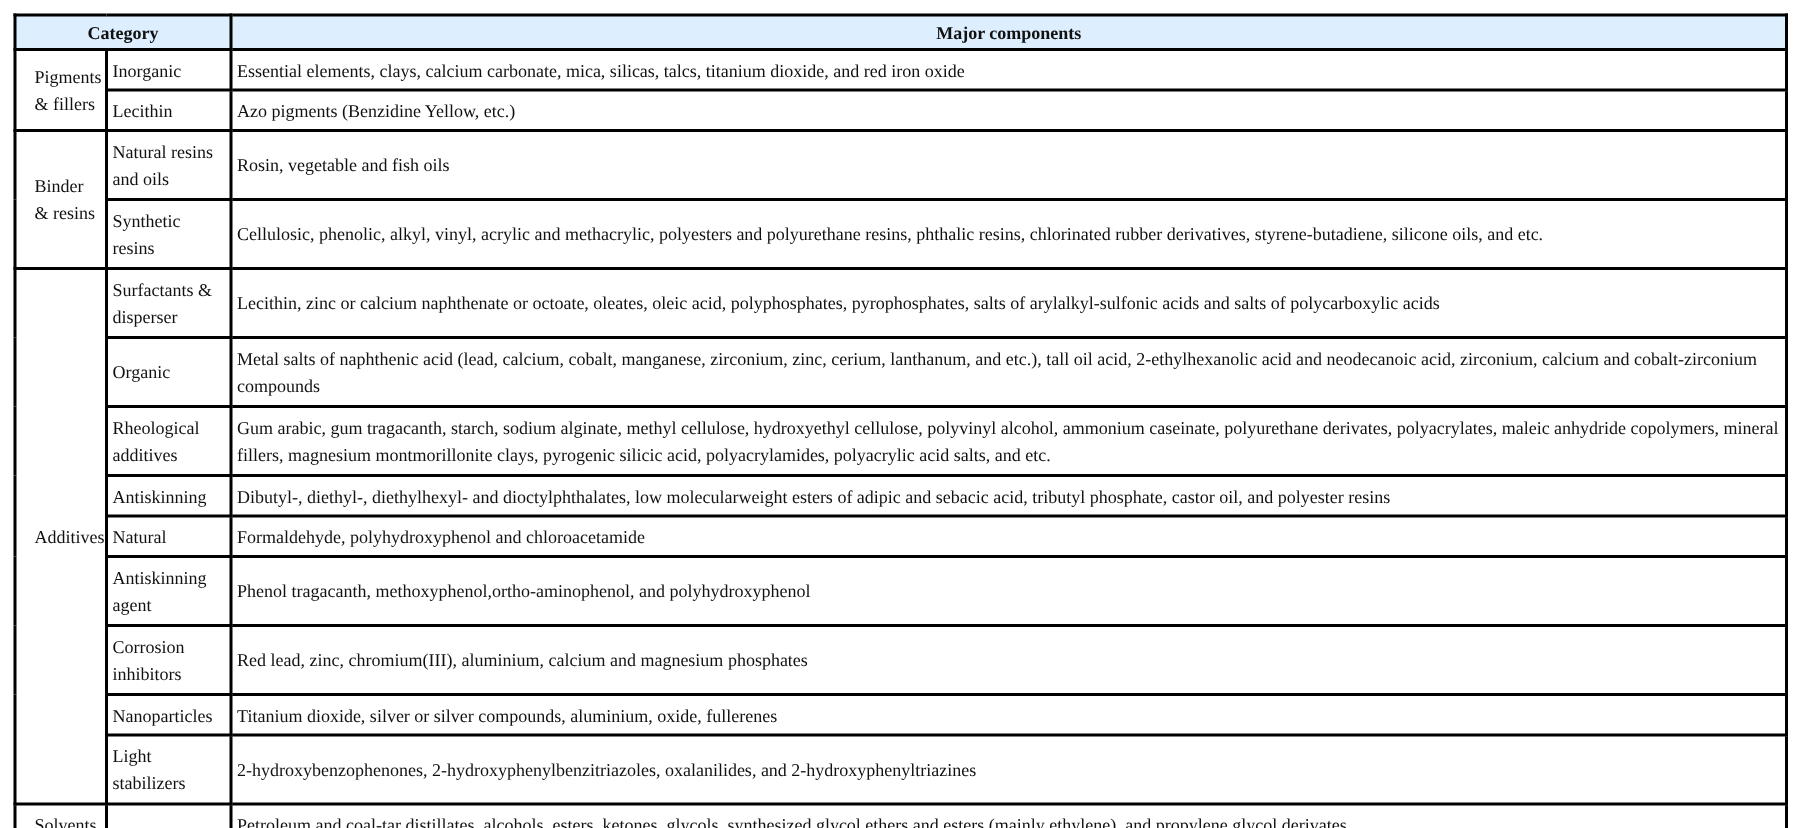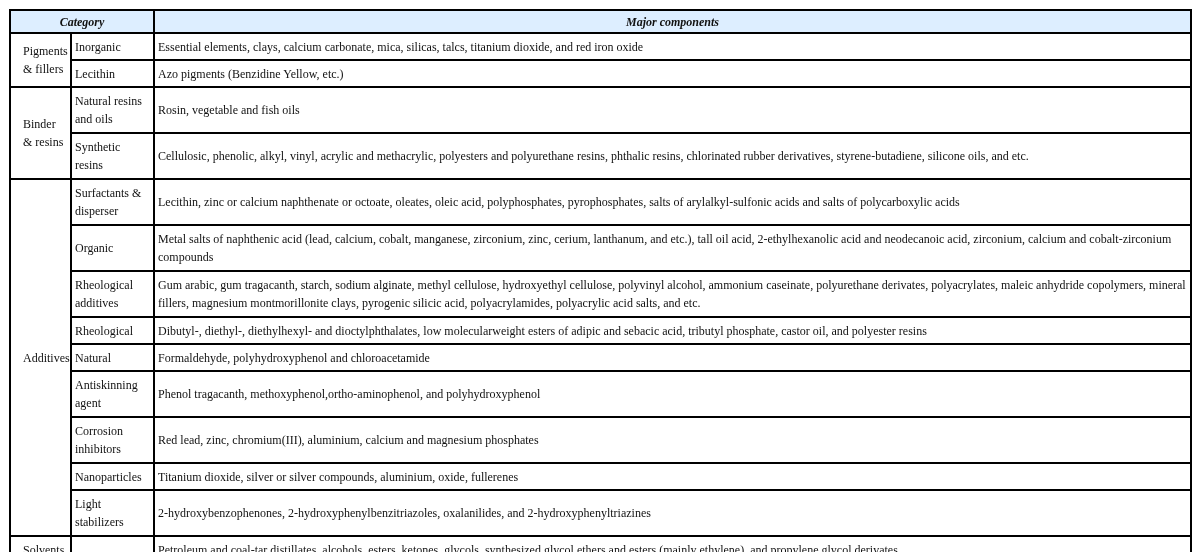--- a/index.html
+++ b/index.html
@@ -19,21 +19,20 @@
     vertical-align: middle;
     line-height: 18px;
     text-align: left;
   }
   th {
     background: #ddeeff;
     font-weight: bold;
     text-align: center;
     height: 21px;
     padding: 0 3px;
-    font-style: italic;
   }
   td.cat { vertical-align: middle; padding-left: 12px; }
   tr.h2 td { height: 40px; }
   tr.h1 td { height: 21px; }
   col.c1 { width: 61px; }
   col.c2 { width: 83px; }
 </style>
 </head>
 <body>
 
@@ -79,21 +78,21 @@
     </tr>
     <tr class="h2">
       <td>Organic</td>
       <td>Metal salts of naphthenic acid (lead, calcium, cobalt, manganese, zirconium, zinc, cerium, lanthanum, and etc.), tall oil acid, 2-ethylhexanolic acid and neodecanoic acid, zirconium, calcium and cobalt-zirconium compounds</td>
     </tr>
     <tr class="h2">
       <td>Rheological additives</td>
       <td>Gum arabic, gum tragacanth, starch, sodium alginate, methyl cellulose, hydroxyethyl cellulose, polyvinyl alcohol, ammonium caseinate, polyurethane derivates, polyacrylates, maleic anhydride copolymers, mineral fillers, magnesium montmorillonite clays, pyrogenic silicic acid, polyacrylamides, polyacrylic acid salts, and etc.</td>
     </tr>
     <tr class="h1">
-      <td>Rheological</td>
+      <td>Antiskinning</td>
       <td>Dibutyl-, diethyl-, diethylhexyl- and dioctylphthalates, low molecularweight esters of adipic and sebacic acid, tributyl phosphate, castor oil, and polyester resins</td>
     </tr>
     <tr class="h1">
       <td>Natural</td>
       <td>Formaldehyde, polyhydroxyphenol and chloroacetamide</td>
     </tr>
     <tr class="h2">
       <td>Antiskinning agent</td>
       <td>Phenol tragacanth, methoxyphenol,ortho-aminophenol, and polyhydroxyphenol</td>
     </tr>

